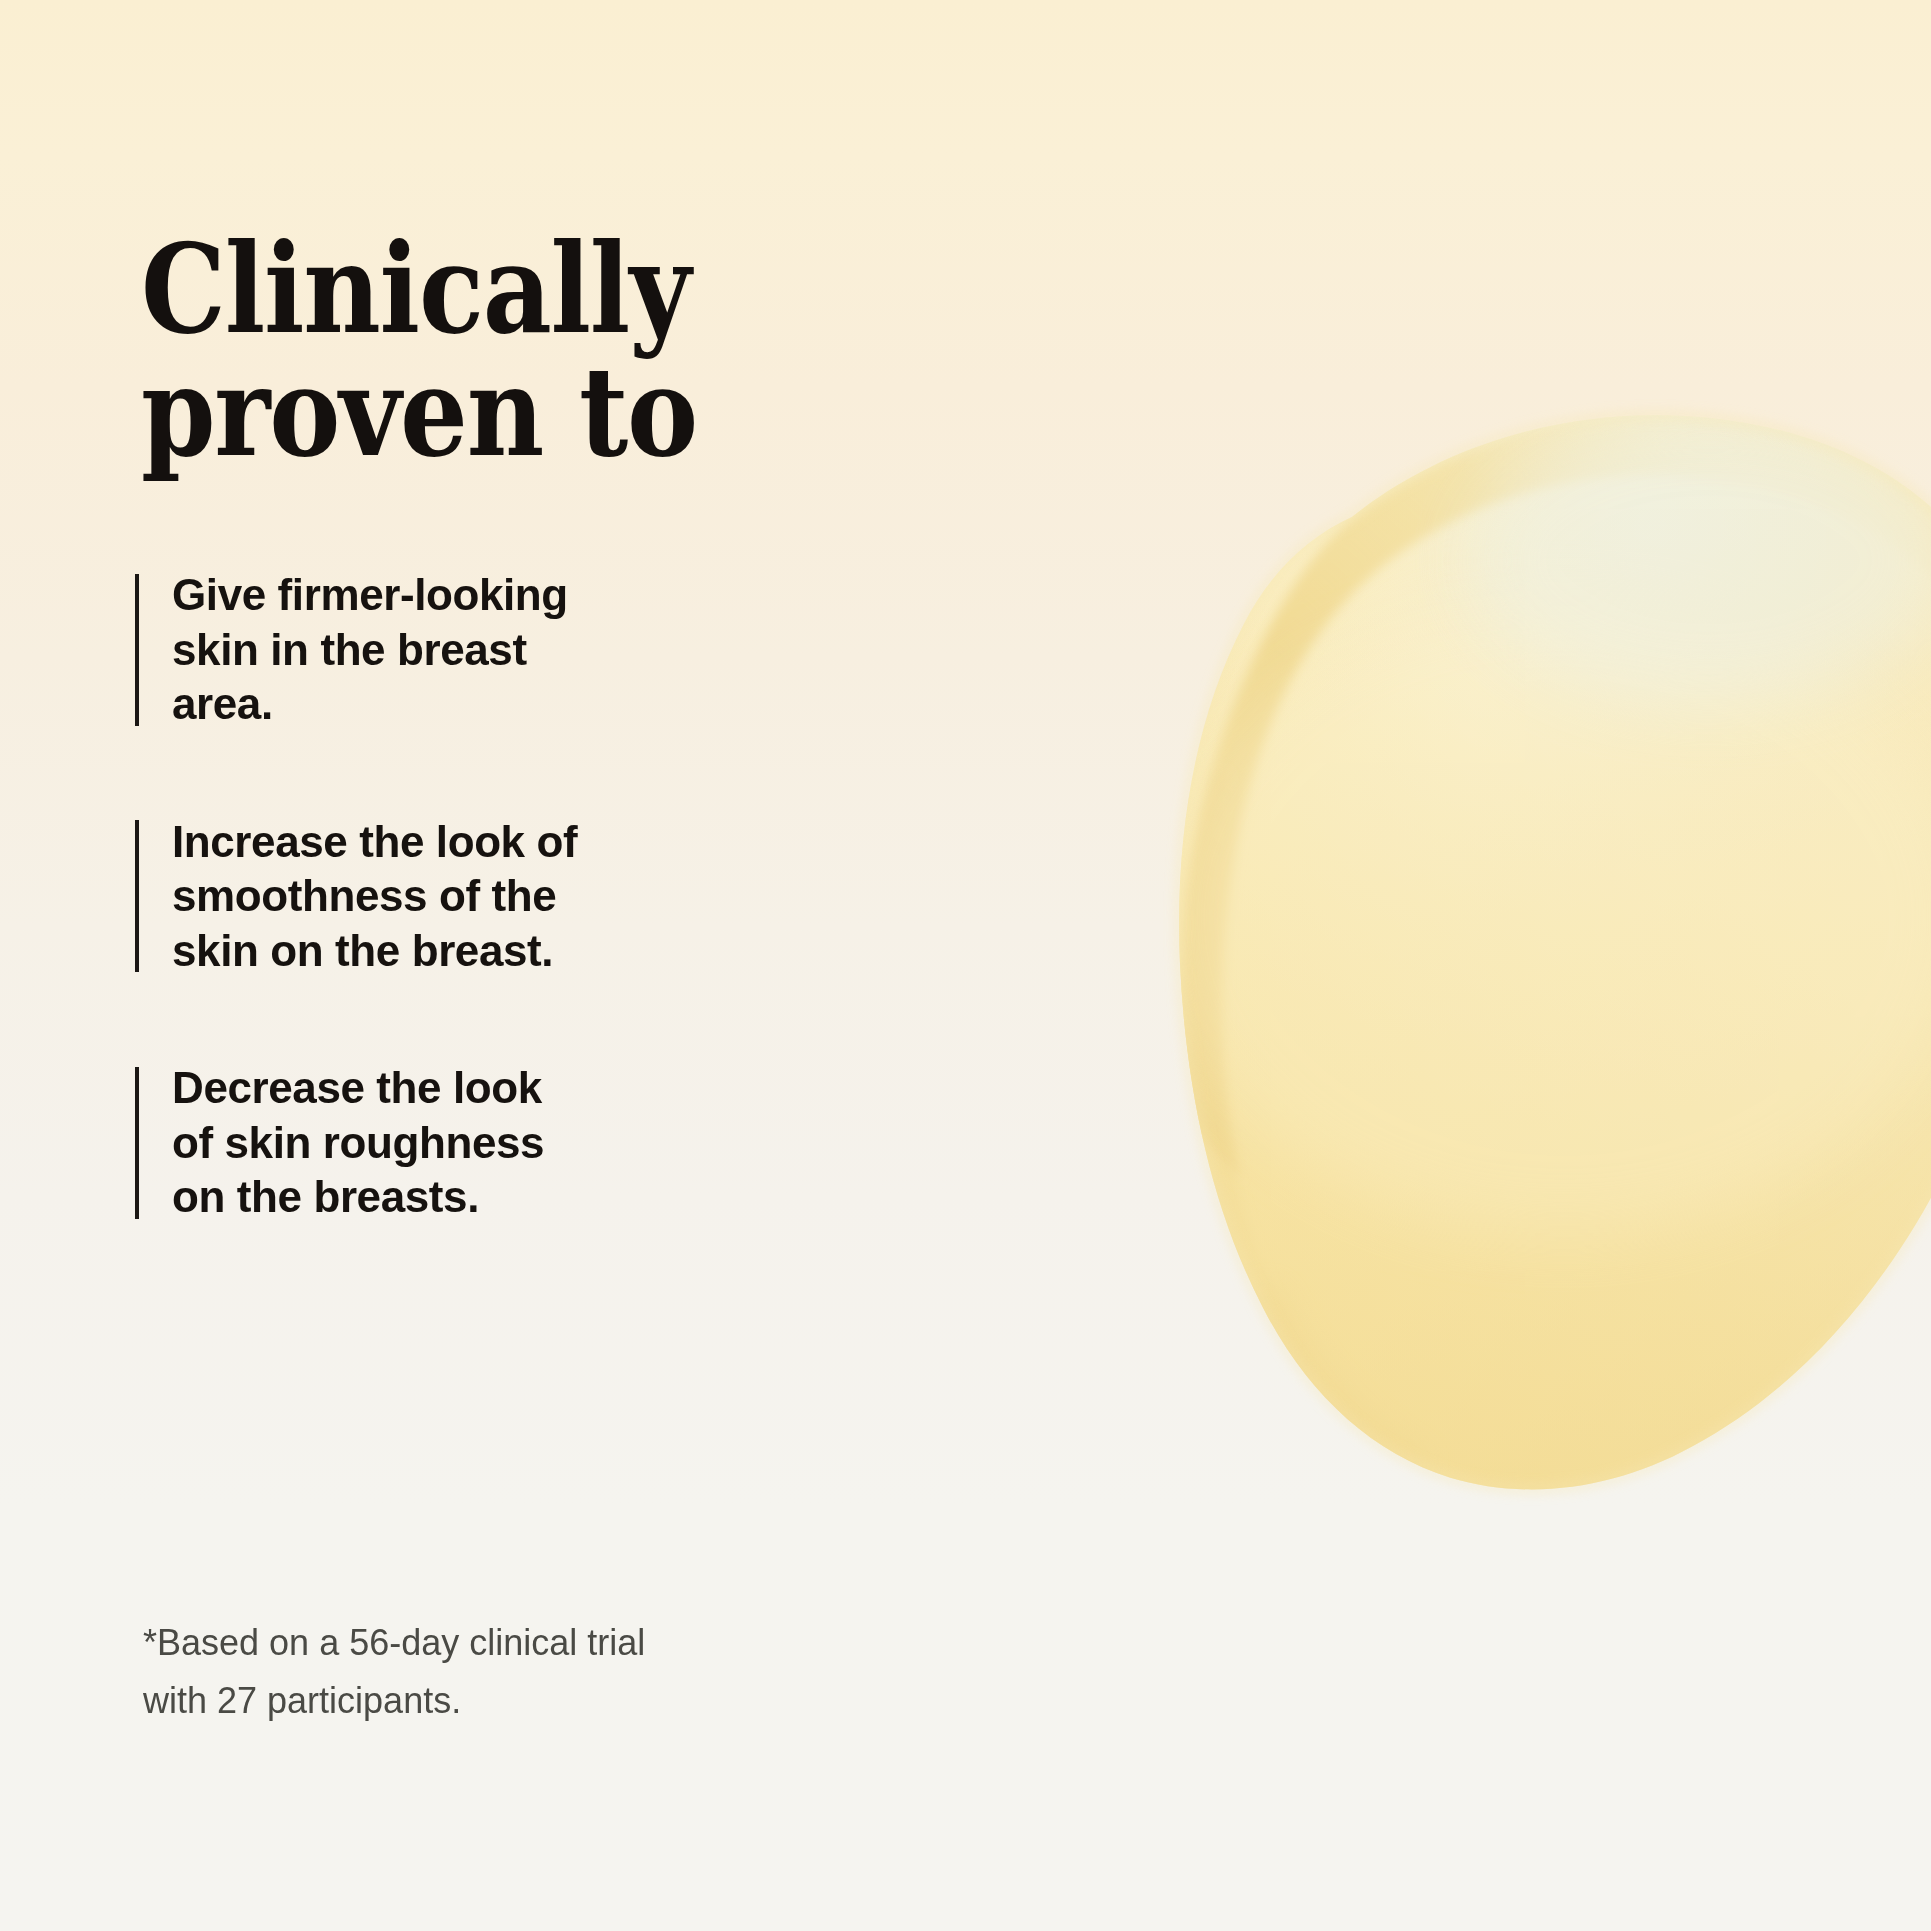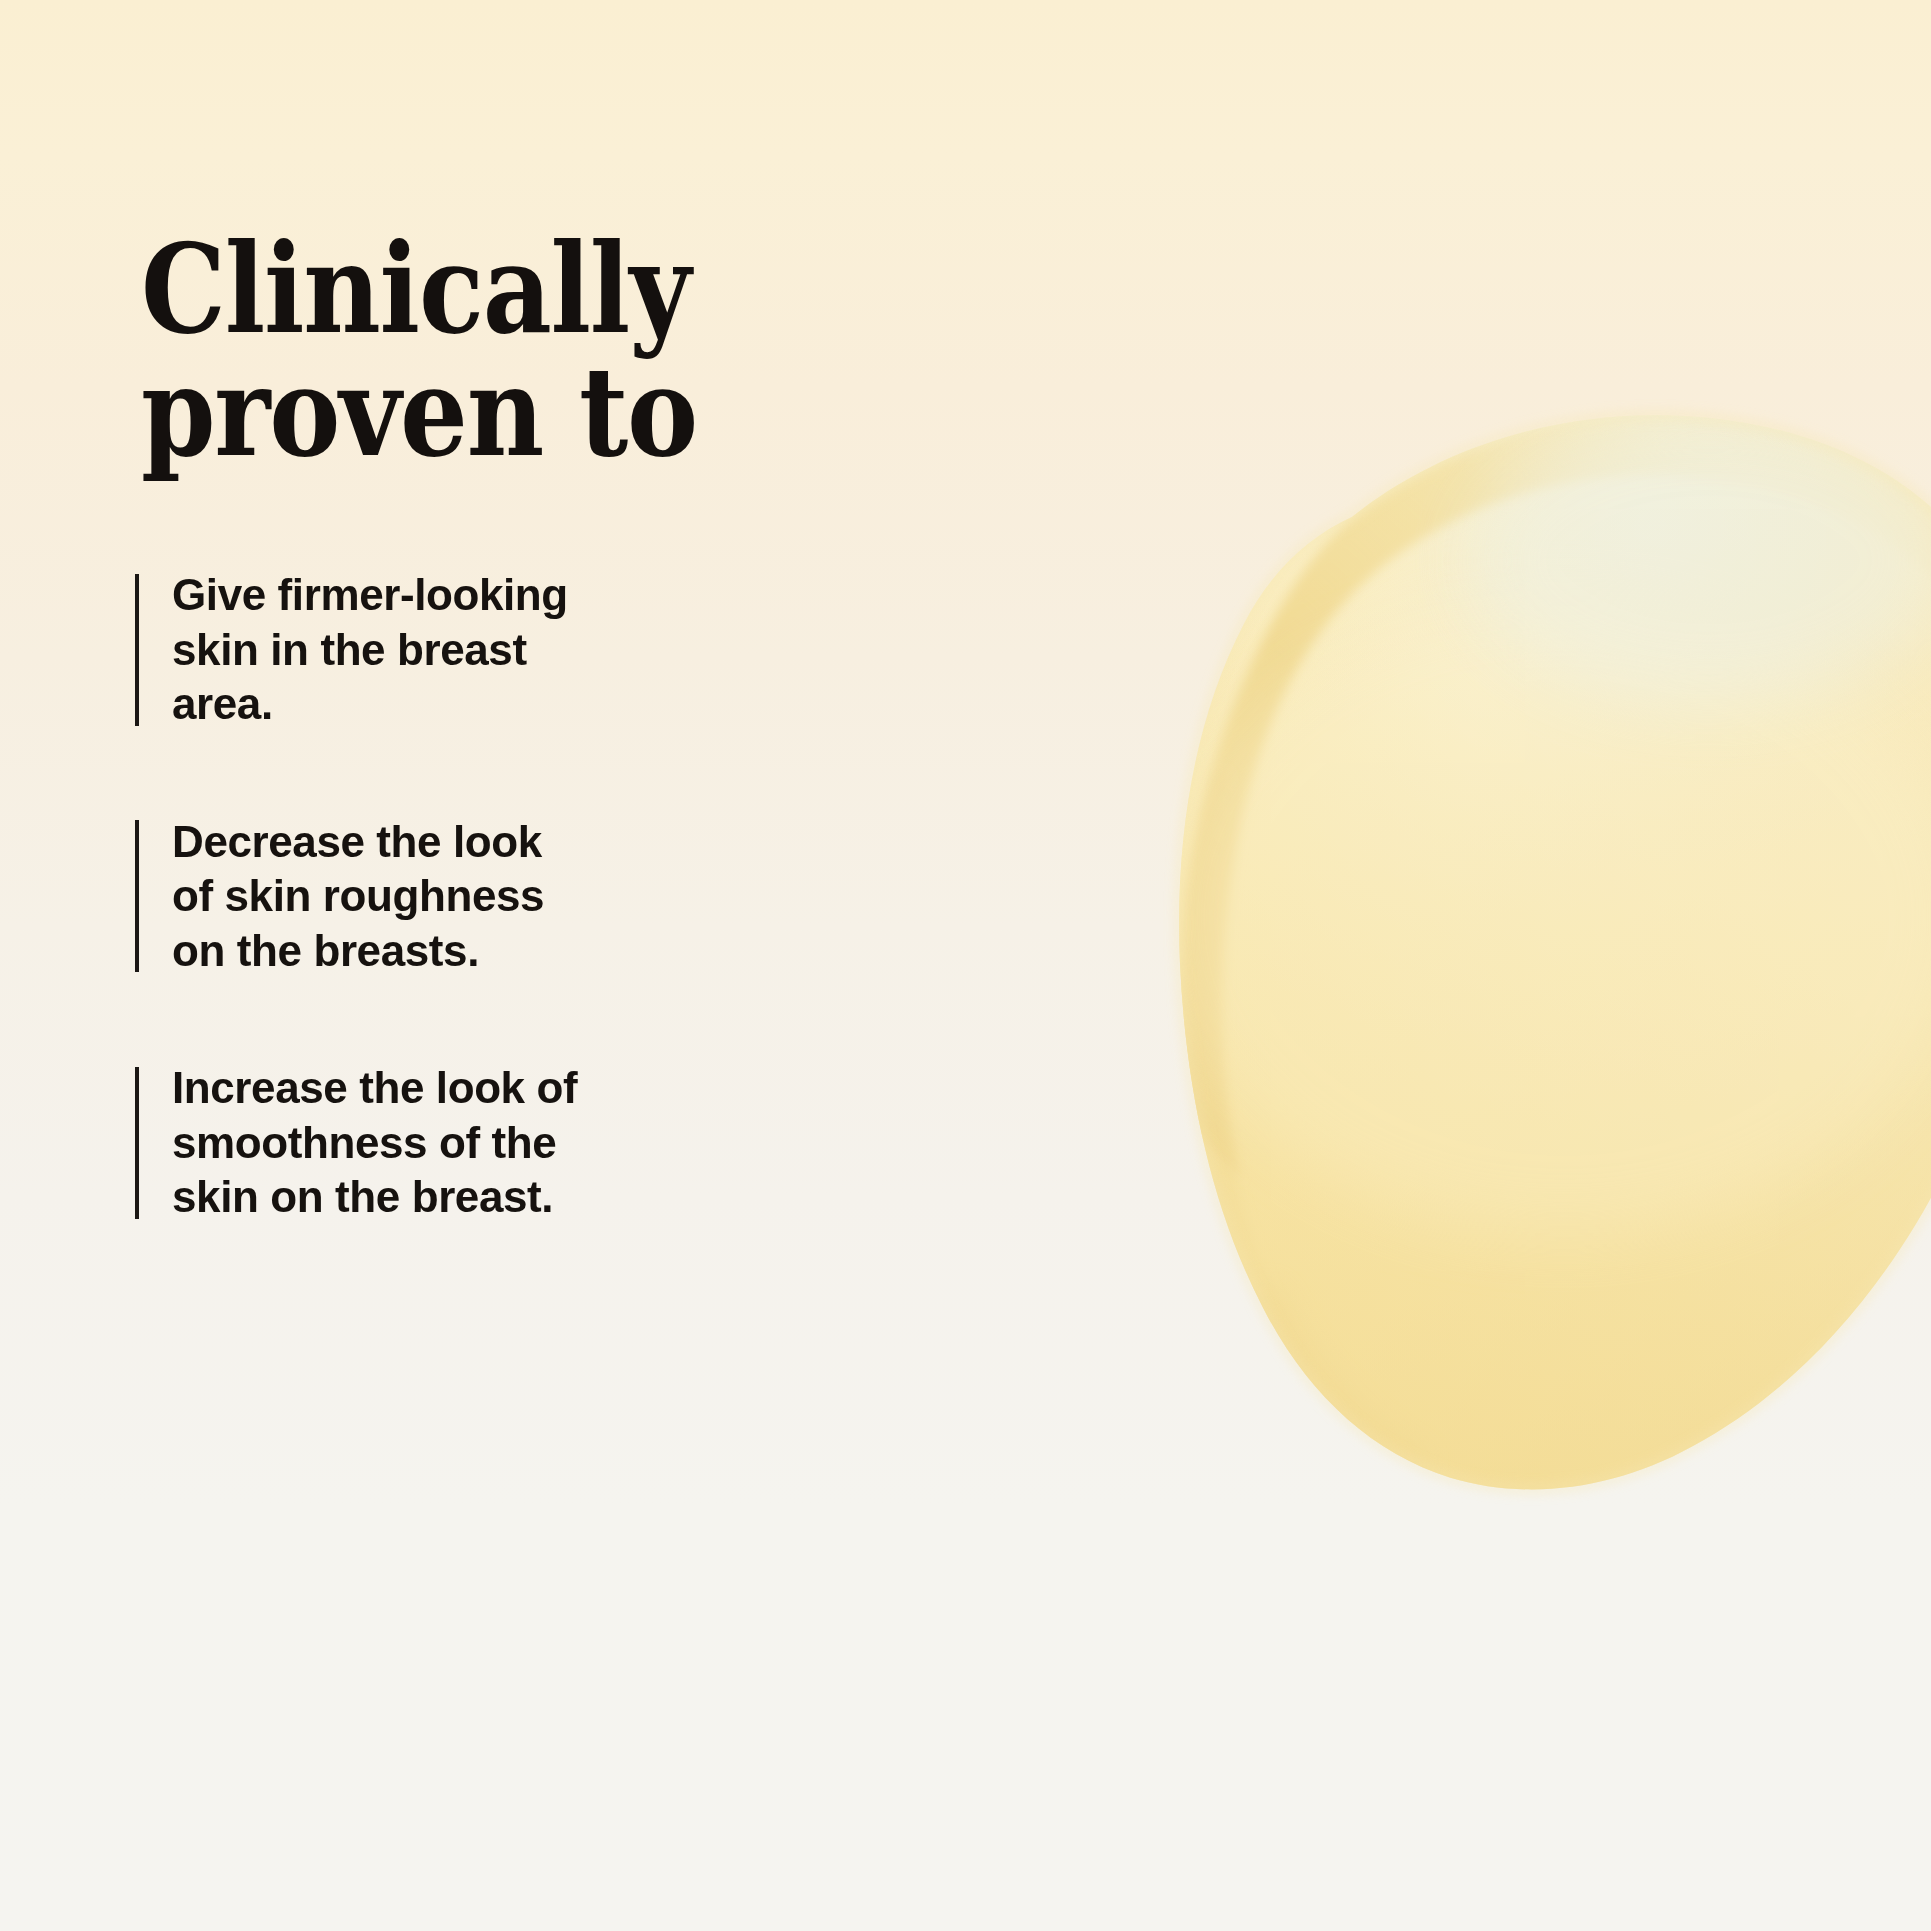--- a/index.html
+++ b/index.html
@@ -242,31 +242,33 @@
 
       <div class="bullet">
         <span class="bullet-rule"></span>
         <div class="bullet-text">Give firmer-looking
 skin in the breast
 area.</div>
       </div>
 
       <div class="bullet">
         <span class="bullet-rule"></span>
+        <div class="bullet-text">Increase the look of
+smoothness of the
+skin on the breast.</div>
+      </div>
+
+      <div class="bullet">
+        <span class="bullet-rule"></span>
         <div class="bullet-text">Decrease the look
 of skin roughness
 on the breasts.</div>
       </div>
 
-      <div class="bullet">
-        <span class="bullet-rule"></span>
-        <div class="bullet-text">Increase the look of
-smoothness of the
-skin on the breast.</div>
-      </div>
-
     </div>
 
+    <div id="footnote">*Based on a 56-day clinical trial
+with 27 participants.</div>
 
   </div>
 
 </div>
 
 
 </body></html>

